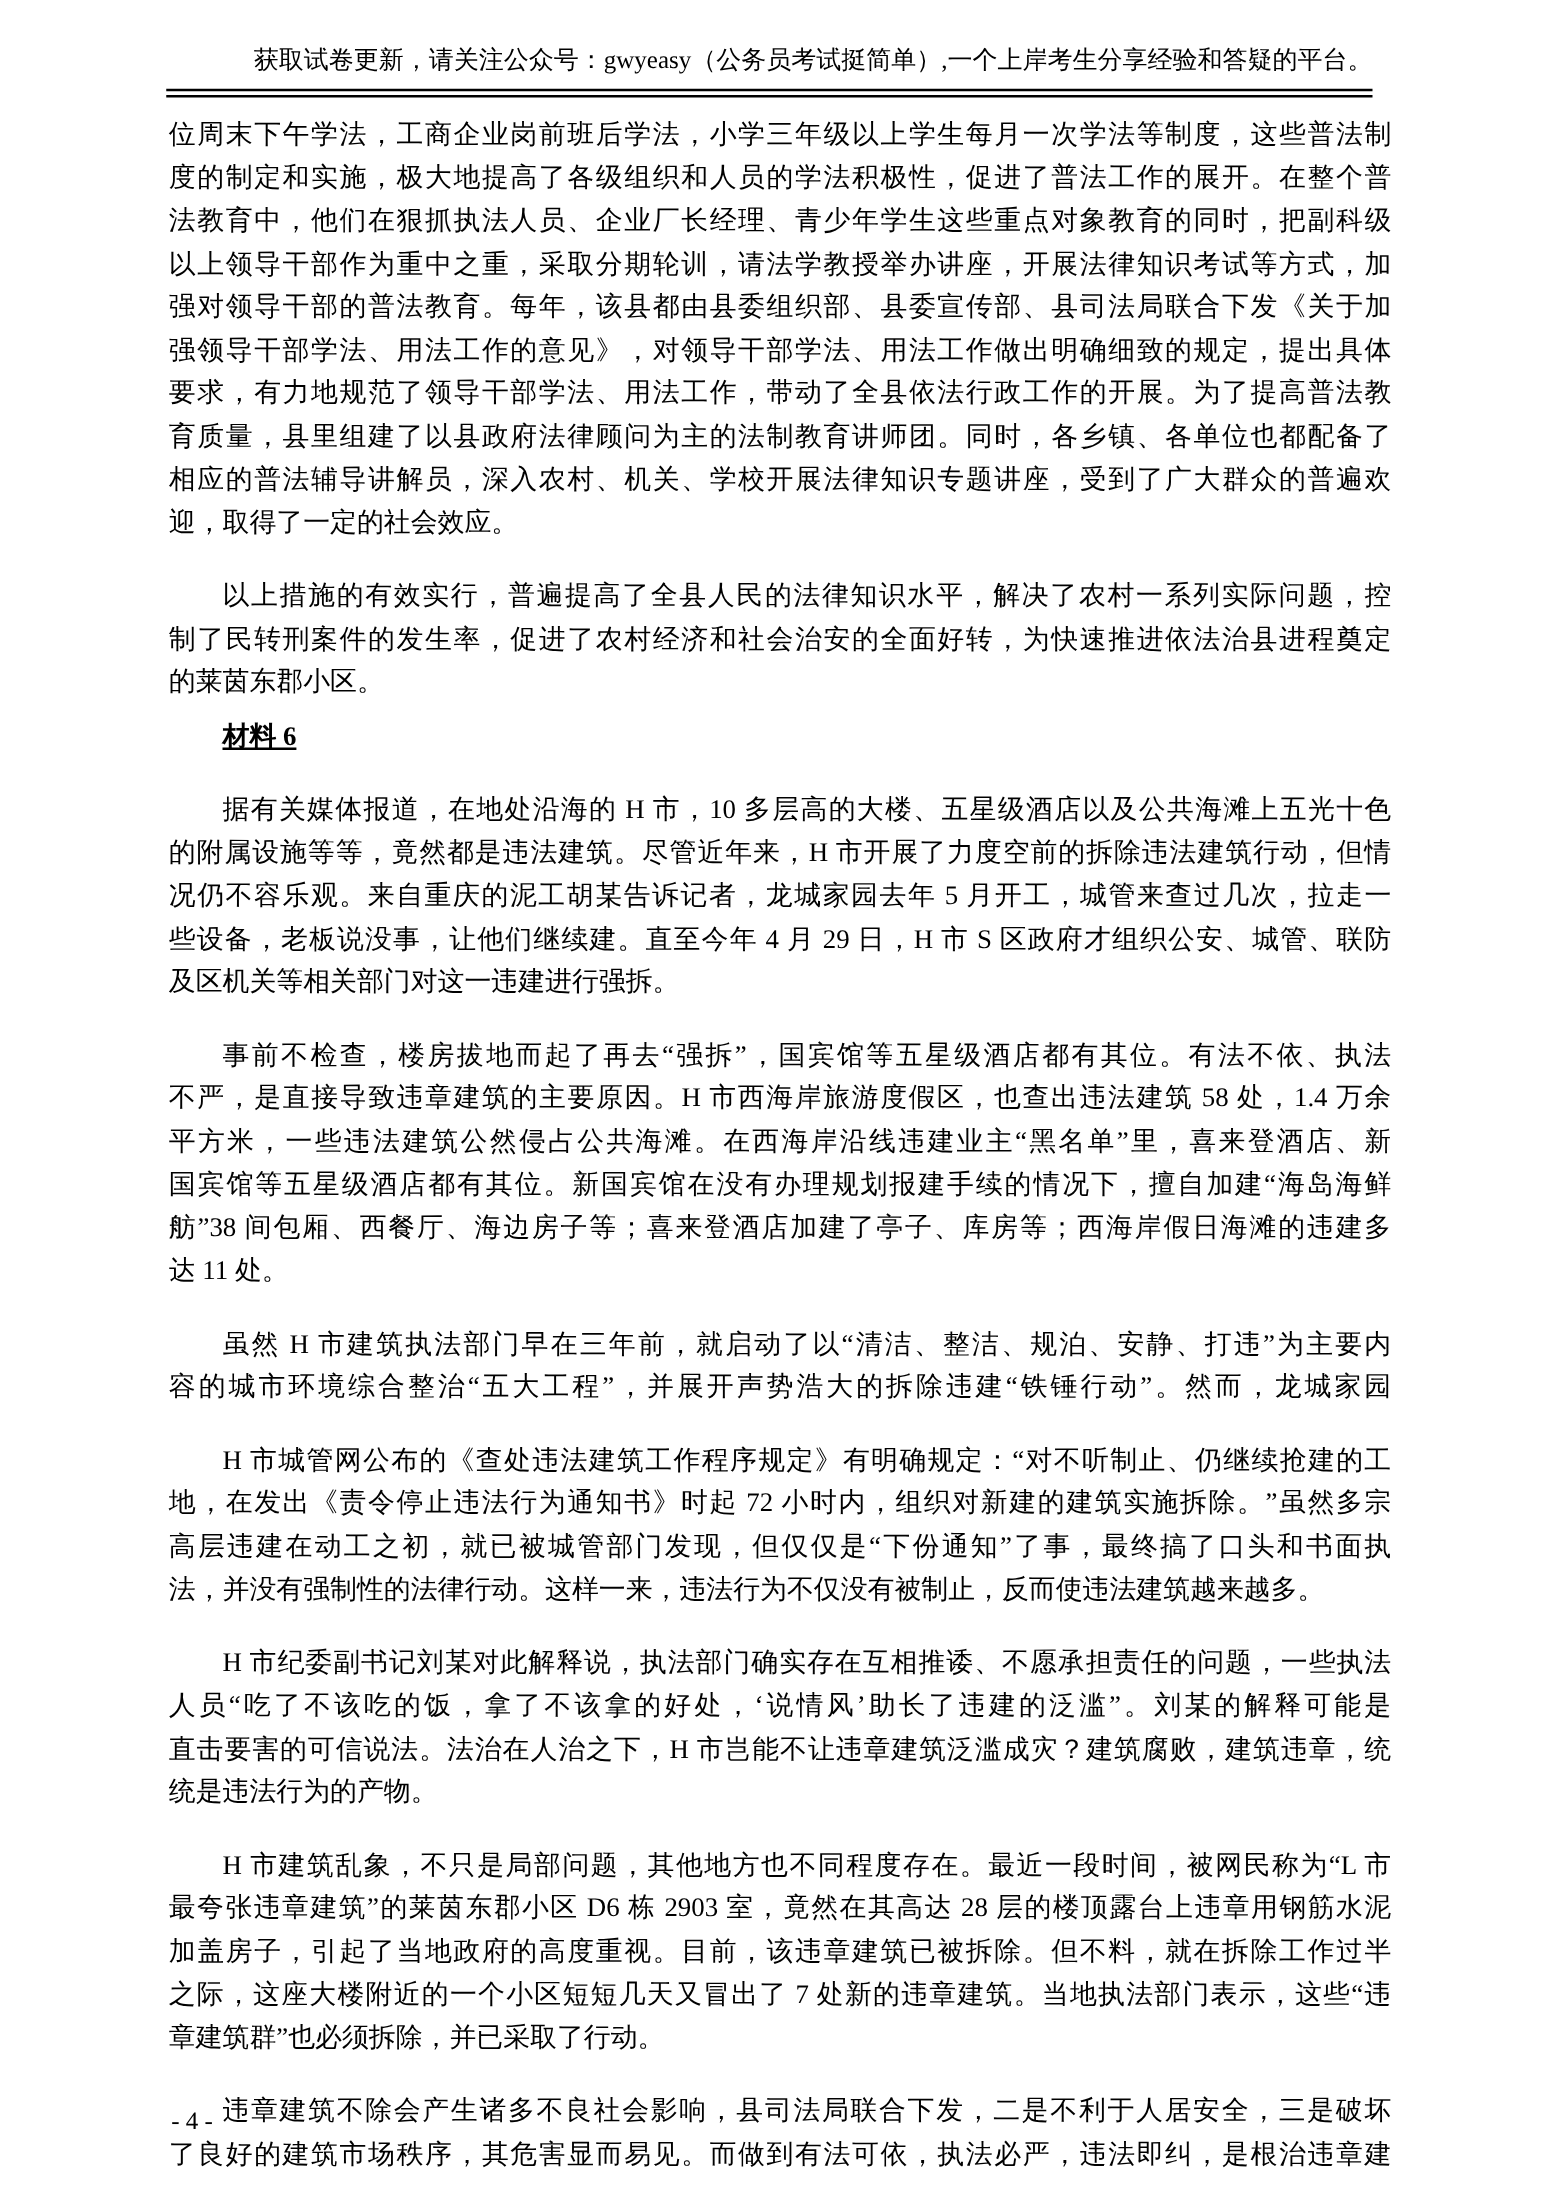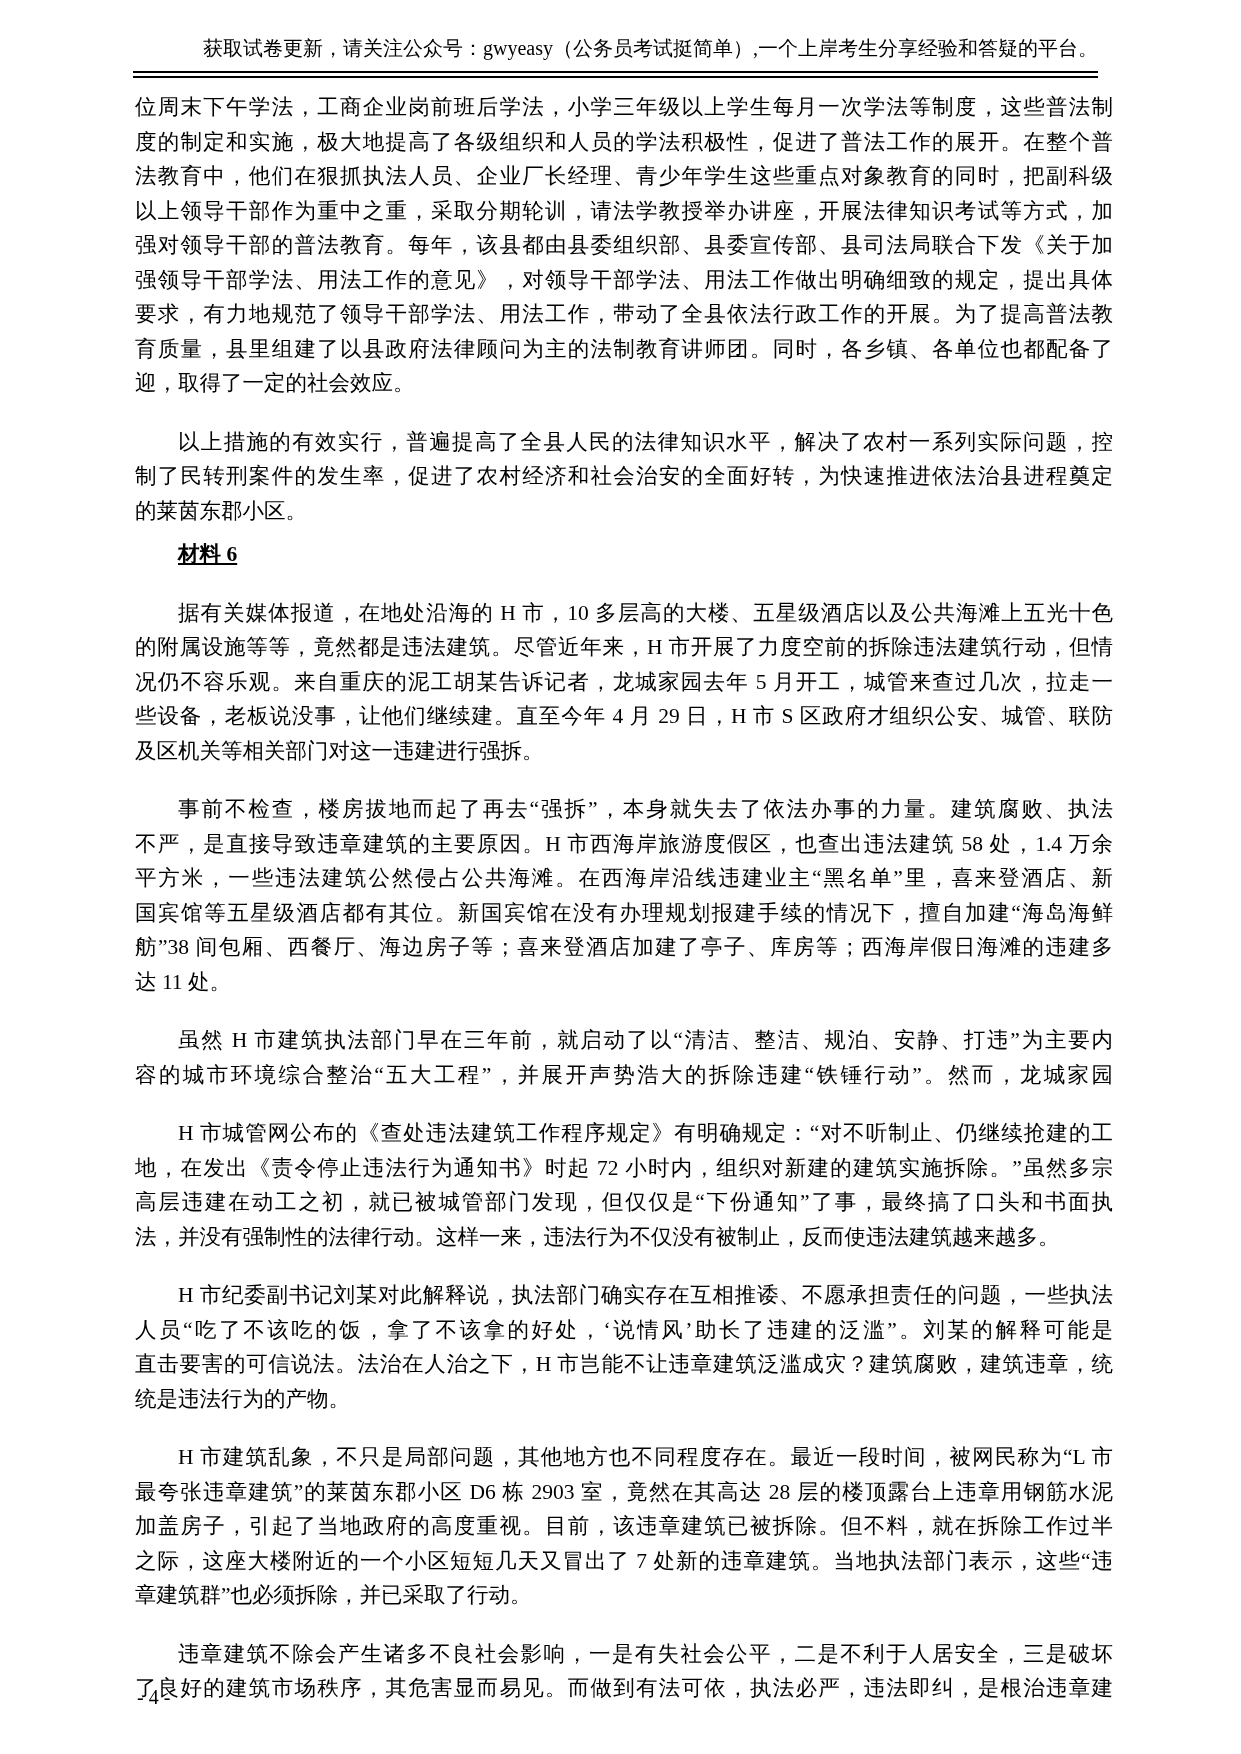--- a/index.html
+++ b/index.html
@@ -72,37 +72,38 @@
   <div class="doc-body">
       <div class="para">
         <div class="line">位周末下午学法，工商企业岗前班后学法，小学三年级以上学生每月一次学法等制度，这些普法制</div>
         <div class="line">度的制定和实施，极大地提高了各级组织和人员的学法积极性，促进了普法工作的展开。在整个普</div>
         <div class="line">法教育中，他们在狠抓执法人员、企业厂长经理、青少年学生这些重点对象教育的同时，把副科级</div>
         <div class="line">以上领导干部作为重中之重，采取分期轮训，请法学教授举办讲座，开展法律知识考试等方式，加</div>
         <div class="line">强对领导干部的普法教育。每年，该县都由县委组织部、县委宣传部、县司法局联合下发《关于加</div>
         <div class="line">强领导干部学法、用法工作的意见》，对领导干部学法、用法工作做出明确细致的规定，提出具体</div>
         <div class="line">要求，有力地规范了领导干部学法、用法工作，带动了全县依法行政工作的开展。为了提高普法教</div>
         <div class="line">育质量，县里组建了以县政府法律顾问为主的法制教育讲师团。同时，各乡镇、各单位也都配备了</div>
+        <div class="line">相应的普法辅导讲解员，深入农村、机关、学校开展法律知识专题讲座，受到了广大群众的普遍欢</div>
         <div class="line last">迎，取得了一定的社会效应。</div>
       </div>
       <div class="para indent">
         <div class="line">以上措施的有效实行，普遍提高了全县人民的法律知识水平，解决了农村一系列实际问题，控</div>
         <div class="line">制了民转刑案件的发生率，促进了农村经济和社会治安的全面好转，为快速推进依法治县进程奠定</div>
         <div class="line last">的莱茵东郡小区。</div>
       </div>
       <div class="heading">材料 6</div>
       <div class="para indent">
         <div class="line">据有关媒体报道，在地处沿海的 H 市，10 多层高的大楼、五星级酒店以及公共海滩上五光十色</div>
         <div class="line">的附属设施等等，竟然都是违法建筑。尽管近年来，H 市开展了力度空前的拆除违法建筑行动，但情</div>
         <div class="line">况仍不容乐观。来自重庆的泥工胡某告诉记者，龙城家园去年 5 月开工，城管来查过几次，拉走一</div>
         <div class="line">些设备，老板说没事，让他们继续建。直至今年 4 月 29 日，H 市 S 区政府才组织公安、城管、联防</div>
         <div class="line last">及区机关等相关部门对这一违建进行强拆。</div>
       </div>
       <div class="para indent">
-        <div class="line">事前不检查，楼房拔地而起了再去“强拆”，本身就失去了依法办事的力量。建筑腐败、执法</div>
+        <div class="line">事前不检查，楼房拔地而起了再去“强拆”，国宾馆等五星级酒店都有其位。有法不依、执法</div>
         <div class="line">不严，是直接导致违章建筑的主要原因。H 市西海岸旅游度假区，也查出违法建筑 58 处，1.4 万余</div>
         <div class="line">平方米，一些违法建筑公然侵占公共海滩。在西海岸沿线违建业主“黑名单”里，喜来登酒店、新</div>
         <div class="line">国宾馆等五星级酒店都有其位。新国宾馆在没有办理规划报建手续的情况下，擅自加建“海岛海鲜</div>
         <div class="line">舫”38 间包厢、西餐厅、海边房子等；喜来登酒店加建了亭子、库房等；西海岸假日海滩的违建多</div>
         <div class="line last">达 11 处。</div>
       </div>
       <div class="para indent">
         <div class="line">虽然 H 市建筑执法部门早在三年前，就启动了以“清洁、整洁、规泊、安静、打违”为主要内</div>
         <div class="line">容的城市环境综合整治“五大工程”，并展开声势浩大的拆除违建“铁锤行动”。然而，龙城家园</div>
       </div>
@@ -119,19 +120,19 @@
         <div class="line last">统是违法行为的产物。</div>
       </div>
       <div class="para indent">
         <div class="line">H 市建筑乱象，不只是局部问题，其他地方也不同程度存在。最近一段时间，被网民称为“L 市</div>
         <div class="line">最夸张违章建筑”的莱茵东郡小区 D6 栋 2903 室，竟然在其高达 28 层的楼顶露台上违章用钢筋水泥</div>
         <div class="line">加盖房子，引起了当地政府的高度重视。目前，该违章建筑已被拆除。但不料，就在拆除工作过半</div>
         <div class="line">之际，这座大楼附近的一个小区短短几天又冒出了 7 处新的违章建筑。当地执法部门表示，这些“违</div>
         <div class="line last">章建筑群”也必须拆除，并已采取了行动。</div>
       </div>
       <div class="para indent">
-        <div class="line">违章建筑不除会产生诸多不良社会影响，一是有失社会公平，二是不利于人居安全，三是破坏</div>
+        <div class="line">违章建筑不除会产生诸多不良社会影响，县司法局联合下发，二是不利于人居安全，三是破坏</div>
         <div class="line">了良好的建筑市场秩序，其危害显而易见。而做到有法可依，执法必严，违法即纠，是根治违章建</div>
       </div>
     </div>
 
   <div class="page-number">- 4 -</div>
 </div>
 
 </body></html>

